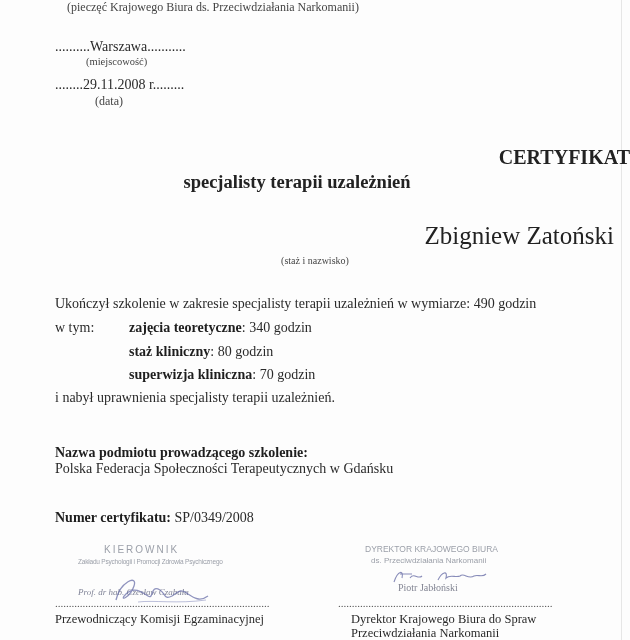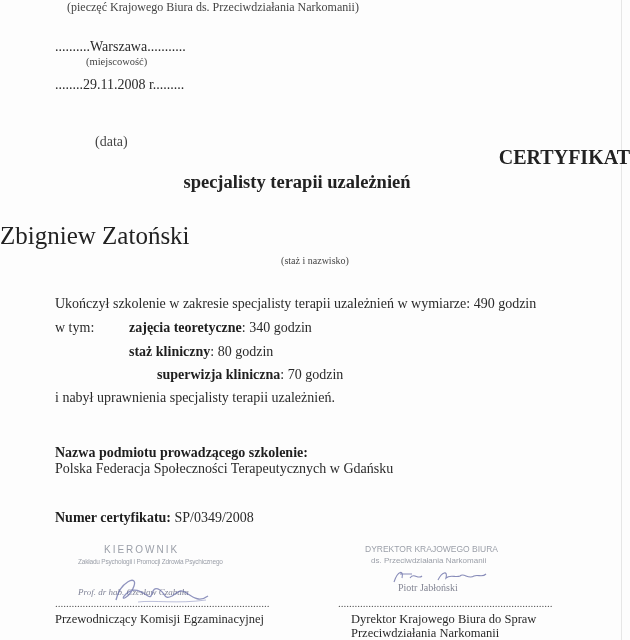--- a/index.html
+++ b/index.html
@@ -37,41 +37,40 @@
       left: 86px; top: 56px;
       font-size: 10.5px;
       color: #444;
     }
     .date {
       left: 55px; top: 77px;
       font-size: 14px;
     }
     .date-cap {
       left: 95px; top: 94px;
-      font-size: 14px;
+      font-size: 12px;
       color: #444;
-      margin-top: 40px;
     }
     .title {
       left: 0; width: 630px; top: 146px;
       text-align: right;
       font-size: 20px;
       font-weight: bold;
       color: #222;
     }
     .subtitle {
       left: 0; width: 594px; top: 172px;
       text-align: center;
       font-size: 18.5px;
       font-weight: bold;
       color: #222;
     }
     .name {
       left: 0; width: 614px; top: 222px;
-      text-align: left;
+      text-align: right;
       font-size: 25px;
       color: #222;
     }
     .name-cap {
       left: 0; width: 630px; top: 255px;
       text-align: center;
       font-size: 10px;
       color: #444;
     }
     .body-line {
@@ -119,21 +118,21 @@
 <div class="abs body-line" style="left:55px; top:296px;">Ukończył szkolenie w zakresie specjalisty terapii uzależnień w wymiarze: 490 godzin</div>
 
 <div class="abs body-line" style="left:55px; top:320px;">w tym:</div>
 
 <div class="abs body-line" style="left:129px; top:320px;">
   <span class="b">zajęcia teoretyczne</span><span>: 340 godzin</span>
 </div>
 <div class="abs body-line" style="left:129px; top:344px;">
   <span class="b">staż kliniczny</span><span>: 80 godzin</span>
 </div>
-<div class="abs body-line" style="left:129px; top:367px;margin-left:28px;">
+<div class="abs body-line" style="left:129px; top:367px;">
   <span class="b">superwizja kliniczna</span><span>: 70 godzin</span>
 </div>
 
 <div class="abs body-line" style="left:55px; top:390px;">i nabył uprawnienia specjalisty terapii uzależnień.</div>
 
 <div class="abs body-line b" style="left:55px; top:445px;">Nazwa podmiotu prowadzącego szkolenie:</div>
 <div class="abs body-line" style="left:55px; top:461px;">Polska Federacja Społeczności Terapeutycznych w Gdańsku</div>
 
 <div class="abs body-line" style="left:55px; top:510px;">
   <span class="b">Numer certyfikatu:</span>

